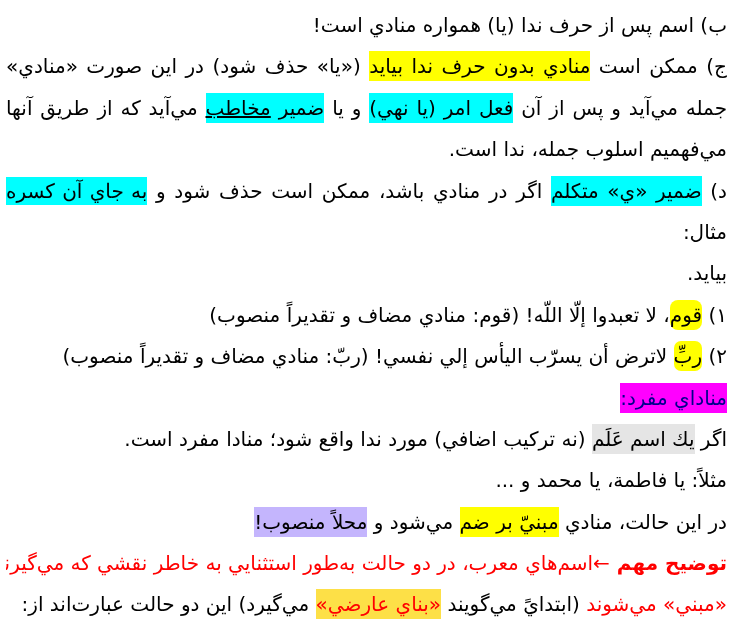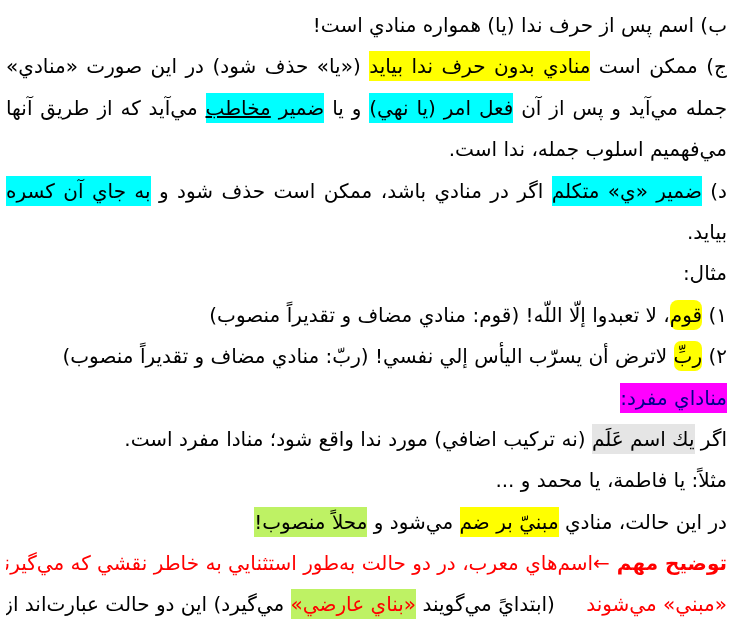--- a/index.html
+++ b/index.html
@@ -37,25 +37,25 @@
 </style>
 </head>
 <body>
 
 <div class="page">
   <div id="doc">
       <div class="line"><span class="seg">ب) اسم پس از حرف ندا (يا) همواره منادي است!</span></div>
       <div class="line justify"><span class="seg">ج) ممكن است </span><span class="seg" style="background-color: rgb(255, 255, 0);">منادي بدون حرف ندا بيايد</span><span class="seg"> («يا» حذف شود) در اين صورت «منادي» ابتداي</span></div>
       <div class="line justify"><span class="seg">جمله مي‌آيد و پس از آن </span><span class="seg" style="background-color: rgb(0, 255, 255);">فعل امر (يا نهي)</span><span class="seg"> و يا </span><span class="seg" style="background-color: rgb(0, 255, 255);">ضمير </span><span class="seg" style="background-color: rgb(0, 255, 255); text-decoration: underline;">مخاطب</span><span class="seg"> مي‌آيد كه از طريق آنها</span></div>
       <div class="line"><span class="seg">مي‌فهميم اسلوب جمله، ندا است.</span></div>
-      <div class="line justify"><span class="seg">د) </span><span class="seg" style="background-color: rgb(0, 255, 255);">ضمير «ي» متكلم</span><span class="seg"> اگر در منادي باشد، ممكن است حذف شود و </span><span class="seg" style="background-color: rgb(0, 255, 255);">به جاي آن كسره</span><span class="seg"> «ـِ»</span></div>
+      <div class="line justify"><span class="seg">د) </span><span class="seg" style="background-color: rgb(0, 255, 255);">ضمير «ي» متكلم</span><span class="seg"> اگر در منادي باشد، ممكن است حذف شود و </span><span class="seg" style="background-color: rgb(0, 255, 255); font-family: Liberation Serif, serif;">به جاي آن كسره</span><span class="seg"> «ـِ»</span></div>
+      <div class="line"><span class="seg">مثال:</span></div>
       <div class="line"><span class="seg">بيايد.</span></div>
-      <div class="line"><span class="seg">مثال:</span></div>
       <div class="line"><span class="seg">۱) </span><span class="seg" style="background-color: rgb(255, 255, 0); border-radius: 8px;">قوم</span><span class="seg">، لا تعبدوا إلّا اللّه! (قوم: منادي مضاف و تقديراً منصوب)</span></div>
       <div class="line"><span class="seg">۲) </span><span class="seg" style="background-color: rgb(255, 255, 0); border-radius: 7px;">ربِّ</span><span class="seg"> لاترض أن يسرّب اليأس إلي نفسي! (ربّ: منادي مضاف و تقديراً منصوب)</span></div>
       <div class="line"><span class="seg" style="background-color: rgb(255, 0, 255); color: rgb(0, 0, 139); text-align: center;">مناداي مفرد:</span></div>
       <div class="line"><span class="seg">اگر </span><span class="seg" style="background-color: #e5e5e5; margin-top: 13px;">يك اسم عَلَم</span><span class="seg"> (نه تركيب اضافي) مورد ندا واقع شود؛ منادا مفرد است.</span></div>
       <div class="line"><span class="seg">مثلاً: يا فاطمة، يا محمد و ...</span></div>
-      <div class="line"><span class="seg">در اين حالت، منادي </span><span class="seg" style="background-color: rgb(255, 255, 0);">مبنيّ بر ضم</span><span class="seg"> مي‌شود و </span><span class="seg" style="background-color: #bef264;">محلاً منصوب!</span></div>
+      <div class="line"><span class="seg">در اين حالت، منادي </span><span class="seg" style="background-color: rgb(255, 255, 0);">مبنيّ بر ضم</span><span class="seg"> مي‌شود و </span><span class="seg" style="background-color: #c4b5fd;">محلاً منصوب!</span></div>
       <div class="line"><span class="seg" style="color: rgb(255, 0, 0); font-weight: bold;">توضيح مهم </span><span class="seg" style="color: rgb(255, 0, 0);">←اسم‌هاي معرب، در دو حالت به‌طور استثنايي به خاطر نقشي كه مي‌گيرند؛</span></div>
-      <div class="line"><span class="seg" style="color: rgb(255, 0, 0); margin-left: 25px;">«مبني» مي‌شوند</span><span class="seg"> (ابتدايً مي‌گويند </span><span class="seg" style="background-color: #bef264; color: rgb(255, 0, 0); margin-top: 48px;">«بناي عارضي»</span><span class="seg"> مي‌گيرد) اين دو حالت عبارت‌اند از:</span></div>
+      <div class="line"><span class="seg" style="color: rgb(255, 0, 0);">«مبني» مي‌شوند</span><span class="seg"> (ابتدايً مي‌گويند </span><span class="seg" style="background-color: #fde047; color: rgb(255, 0, 0); margin-top: 48px;">«بناي عارضي»</span><span class="seg"> مي‌گيرد) اين دو حالت عبارت‌اند از:</span></div>
     </div>
 </div>
 
 </body></html>

